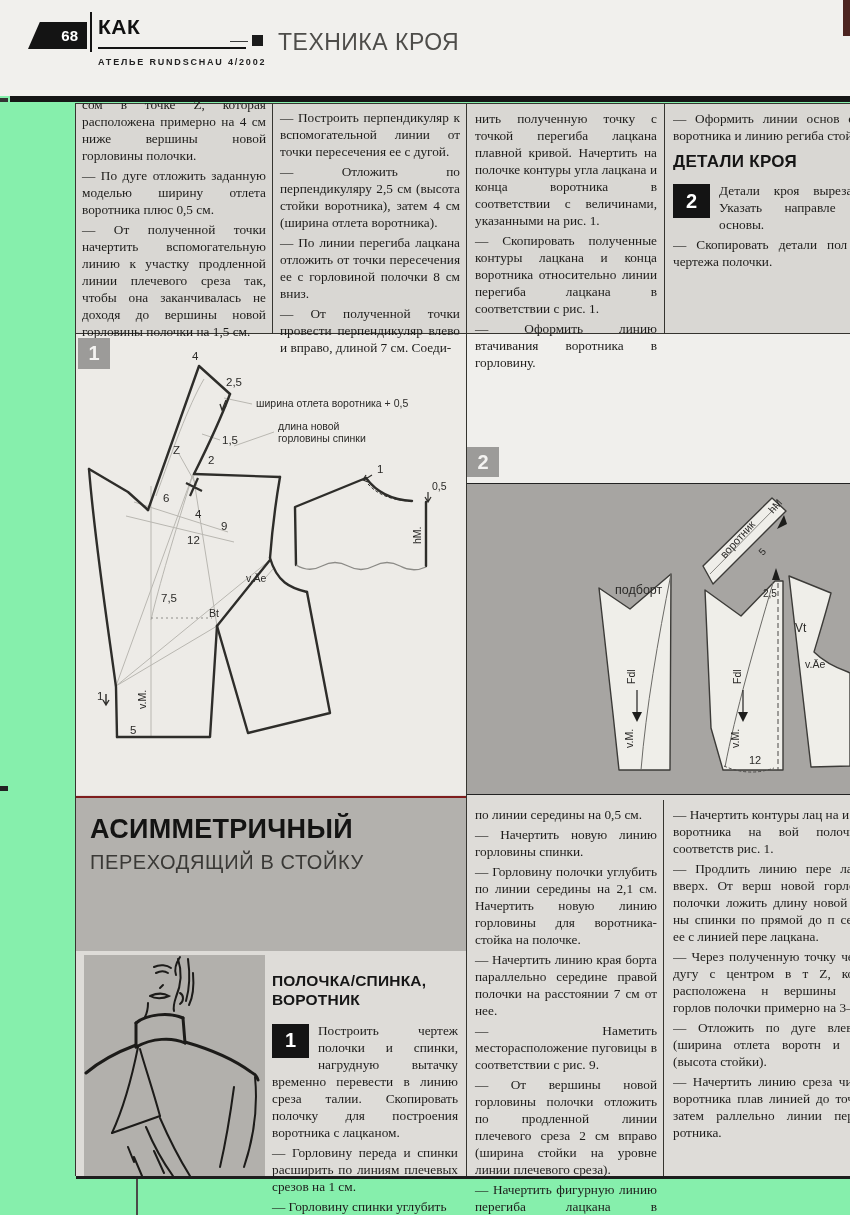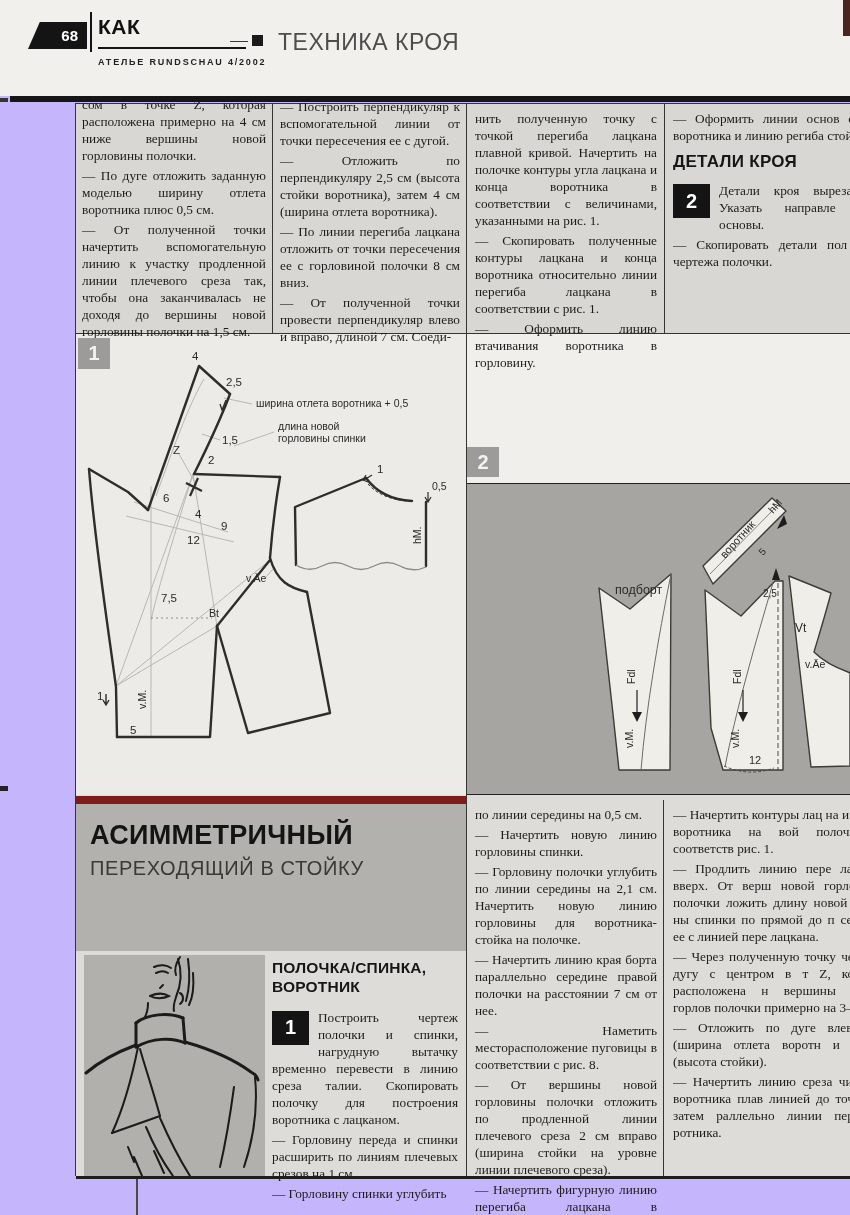--- a/index.html
+++ b/index.html
@@ -1,17 +1,17 @@
 <!DOCTYPE html>
 <html><head>
 <meta charset="utf-8">
 <style>
   html,body{margin:0;padding:0;}
   body{background:#cfcecb;}
-  .page{position:relative;width:850px;height:1215px;background:#c4b5fd;overflow:hidden;
+  .page{position:relative;width:850px;height:1215px;background:#86efac;overflow:hidden;
         font-family:"Liberation Serif",serif;color:#1d1c1a;}
   .abs{position:absolute;}
   
   .top-strip{left:0;top:0;width:850px;height:96px;background:#f1f0ed;}
   .corner-mark{left:843px;top:0;width:7px;height:36px;background:#4c2420;}
   .h-blackbox{left:28px;top:22px;width:59px;height:27px;background:#141414;
       clip-path:polygon(20% 0,100% 0,100% 100%,0 100%);
       display:flex;align-items:center;justify-content:flex-end;padding-right:9px;box-sizing:border-box;
       color:#fff;font:700 15px "Liberation Sans",sans-serif;}
   .h-vline{left:90px;top:12px;width:2px;height:40px;background:#141414;}
@@ -31,30 +31,30 @@
   .toptext{left:76px;top:103px;width:774px;height:230px;background:#d9d7d3;}
   .figarea{left:76px;top:334px;width:390px;height:461px;background:#edebe7;}
   .rightwhite{left:467px;top:334px;width:383px;height:149px;background:#f0efec;}
   .bottomband{left:76px;top:795px;width:774px;height:381px;background:#dedcd8;}
   .col{position:absolute;text-align:justify;font-size:13.3px;line-height:1.28;}
   .col p{margin:0 0 3px 0;}
   .clipcol{overflow:hidden;}
   .clipinner{width:212px;text-align:justify;font-size:13.3px;line-height:1.28;}
   .clipinner p{margin:0 0 3px 0;}
   .subhead{font:700 17px "Liberation Sans",sans-serif;letter-spacing:.3px;color:#161616;margin:8px 0 10px 0;}
-  .subhead2{font:700 15.5px "Liberation Sans",sans-serif;letter-spacing:.2px;color:#161616;line-height:1.25;margin:0 0 12px 0;}
+  .subhead2{font:700 15.5px "Liberation Sans",sans-serif;letter-spacing:.2px;color:#161616;line-height:1.25;margin:13px 0 12px 0;}
   .stepbox{float:left;width:37px;height:34px;background:#141414;color:#fff;margin:2px 9px 2px 0;
       display:flex;align-items:center;justify-content:center;font:700 20px "Liberation Sans",sans-serif;}
   .figbadge{background:#9c9b99;color:#f4f3f1;display:flex;align-items:center;justify-content:center;
       font:700 20px "Liberation Sans",sans-serif;}
   
   .fig2panel{left:467px;top:483px;width:383px;height:310px;background:#a7a5a2;border-top:1px solid #222;border-bottom:1px solid #222;}
   svg text{font-family:"Liberation Sans",sans-serif;fill:#2b2a28;}
   
-  .titleblock{left:76px;top:796px;width:390px;height:155px;background:#b3b1ad;border-top:8px solid #7f1d1d;box-sizing:border-box;padding:15px 14px 0 14px;}
+  .titleblock{left:76px;top:796px;width:390px;height:155px;background:#b3b1ad;border-top:2px solid #7f1d1d;box-sizing:border-box;padding:15px 14px 0 14px;}
   .titleblock .t1{font:800 27px "Liberation Sans",sans-serif;color:#141413;line-height:1.2;letter-spacing:.3px;}
   .titleblock .t2{font:400 20px "Liberation Sans",sans-serif;color:#3a3936;margin-top:6px;letter-spacing:.6px;}
   .illu{left:84px;top:955px;width:181px;height:221px;background:#b2b0ac;}
   .rule-bottom{left:76px;top:1176px;width:774px;height:3px;background:#1d1d1d;}
   .below-vline{left:136px;top:1179px;width:2px;height:36px;background:#4a4a48;}
 </style>
 </head>
 <body>
 
 <div class="page">
@@ -87,21 +87,21 @@
   <div class="abs vline" style="left:466px;top:103px;height:1073px;"></div>
   <div class="abs vline" style="left:664px;top:103px;height:230px;"></div>
   <div class="abs vline" style="left:264px;top:955px;height:221px;"></div>
   <div class="abs vline" style="left:663px;top:800px;height:376px;"></div>
 
   <div class="col" style="left:82px;top:96px;width:184px;font-family:Liberation Serif, serif;">
     <p>сом в точке Z, которая расположена примерно на 4 см ниже вершины новой горловины полочки.</p>
     <p>— По дуге отложить заданную моделью ширину отлета воротника плюс 0,5 см.</p>
     <p>— От полученной точки начертить вспомогательную линию к участку продленной линии плечевого среза так, чтобы она заканчивалась не доходя до вершины новой горловины полочки на 1,5 см.</p>
   </div>
-  <div class="col" style="left:280px;top:98px;width:180px;">
+  <div class="col" style="left:280px;top:109px;width:180px;">
     <p>— Построить перпендикуляр к вспомогательной линии от точки пересечения ее с дугой.</p>
     <p>— Отложить по перпендикуляру 2,5 см (высота стойки воротника), затем 4 см (ширина отлета воротника).</p>
     <p>— По линии перегиба лацкана отложить от точки пересечения ее с горловиной полочки 8 см вниз.</p>
     <p>— От полученной точки провести перпендикуляр влево и вправо, длиной 7 см. Соеди-</p>
   </div>
   <div class="col" style="left:475px;top:110px;width:182px;">
     <p>нить полученную точку с точкой перегиба лацкана плавной кривой. Начертить на полочке контуры угла лацкана и конца воротника в соответствии с величинами, указанными на рис. 1.</p>
     <p>— Скопировать полученные контуры лацкана и конца воротника относительно линии перегиба лацкана в соответствии с рис. 1.</p>
     <p>— Оформить линию втачивания воротника в горловину.</p>
   </div>
@@ -292,21 +292,21 @@
       <p>— Горловину переда и спинки расширить по линиям плечевых срезов на 1 см.</p>
       <p>— Горловину спинки углубить</p>
     </div>
   </div>
 
   <div class="col" style="left:475px;top:806px;width:182px;">
     <p>по линии середины на 0,5 см.</p>
     <p>— Начертить новую линию горловины спинки.</p>
     <p>— Горловину полочки углубить по линии середины на 2,1 см. Начертить новую линию горловины для воротника-стойка на полочке.</p>
     <p>— Начертить линию края борта параллельно середине правой полочки на расстоянии 7 см от нее.</p>
-    <p>— Наметить месторасположение пуговицы в соответствии с рис. 8.</p>
+    <p>— Наметить месторасположение пуговицы в соответствии с рис. 9.</p>
     <p>— От вершины новой горловины полочки отложить по продленной линии плечевого среза 2 см вправо (ширина стойки на уровне линии плечевого среза).</p>
     <p>— Начертить фигурную линию перегиба лацкана в соответствии с рис. 1.</p>
   </div>
 
   <div class="col clipcol" style="left:673px;top:806px;width:177px;height:368px;">
     <div class="clipinner">
       <p>— Начертить контуры лац на и конца воротника на вой полочке в соответств рис. 1.</p>
       <p>— Продлить линию пере лацкана вверх. От верш новой горловины полочки ложить длину новой горло ны спинки по прямой до п сечения ее с линией пере лацкана.</p>
       <p>— Через полученную точку чертить дугу с центром в т Z, которая расположена н вершины новой горлов полочки примерно на 3—4</p>
       <p>— Отложить по дуге влево см (ширина отлета воротн и 2 см (высота стойки).</p>

